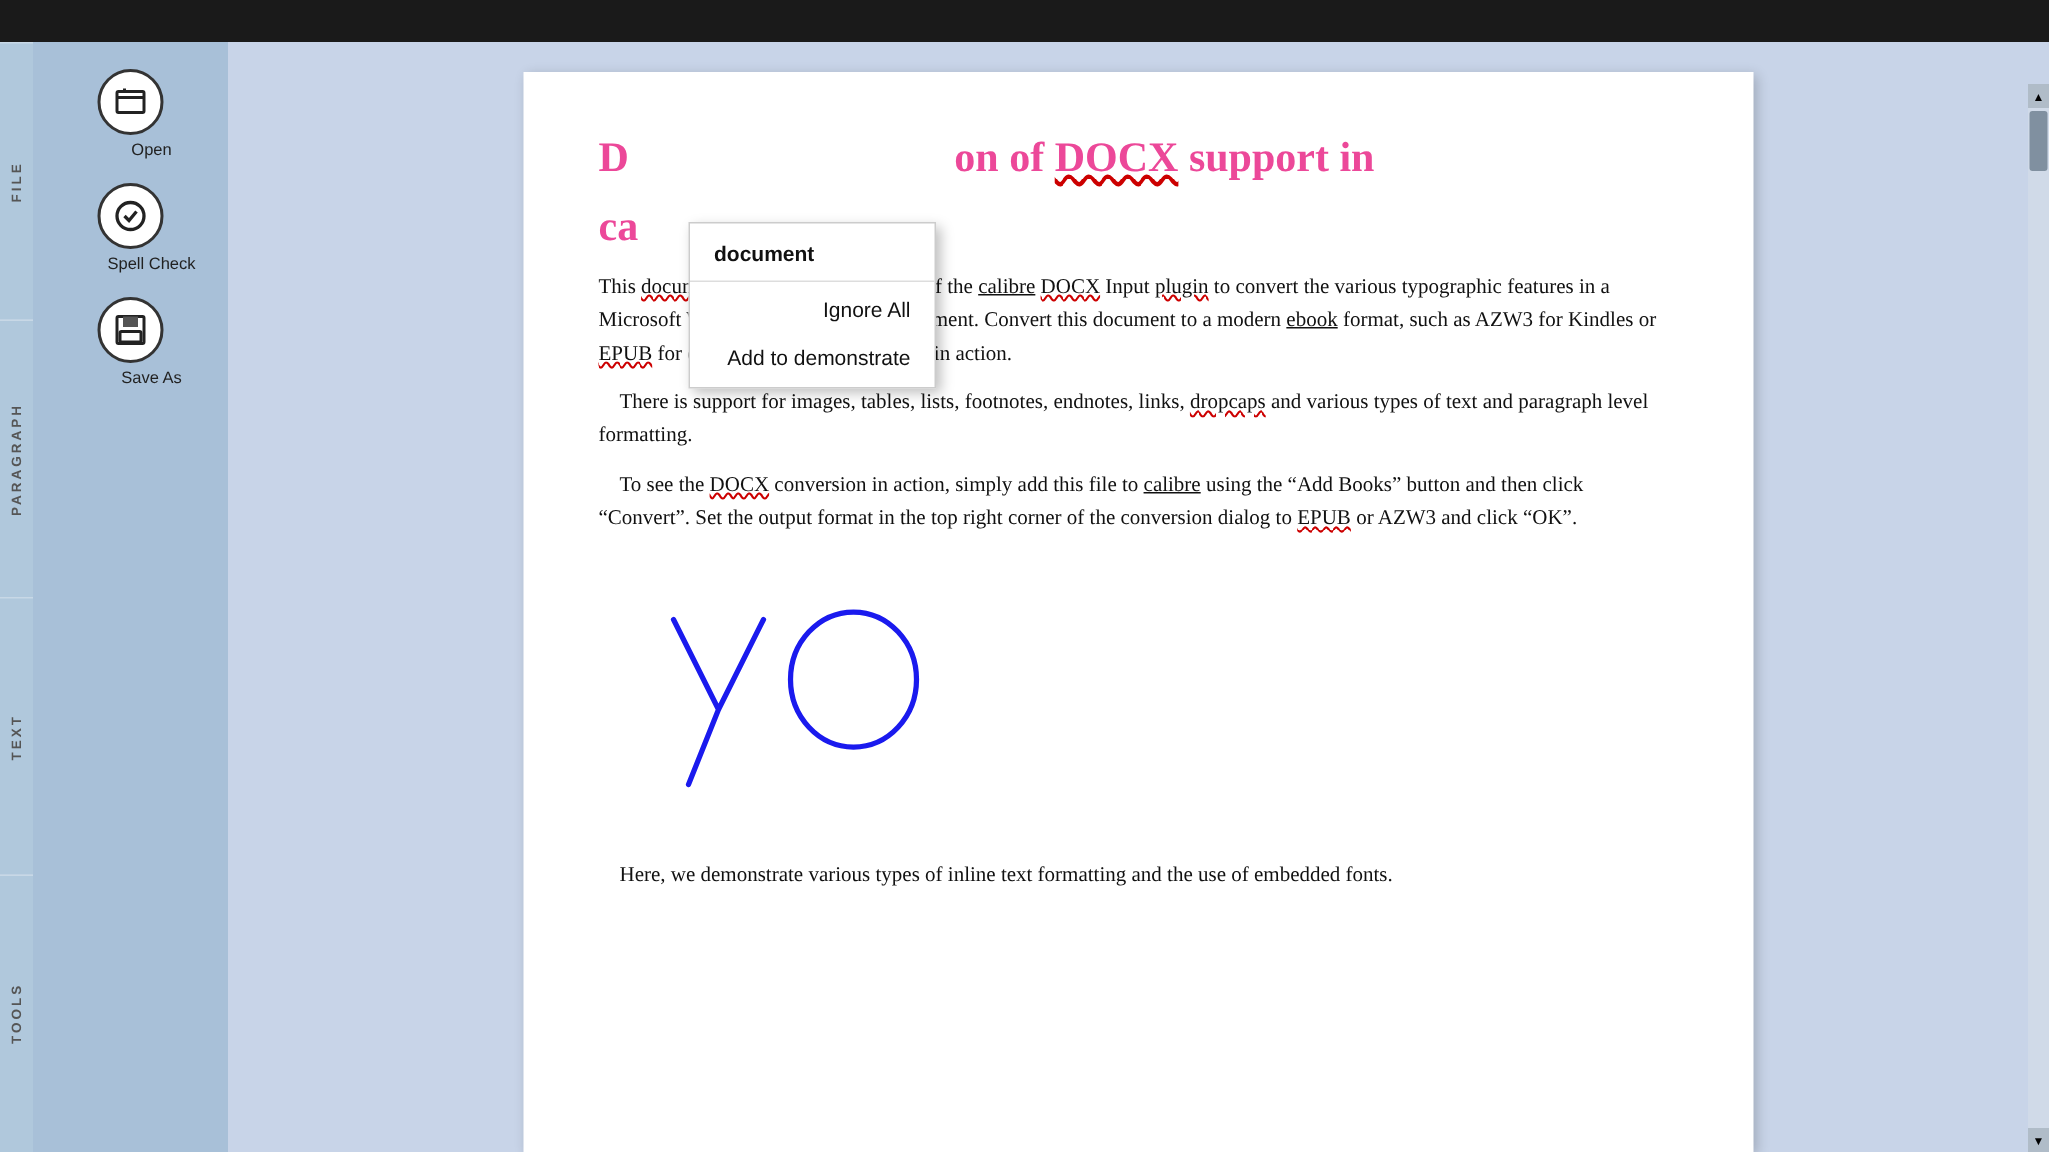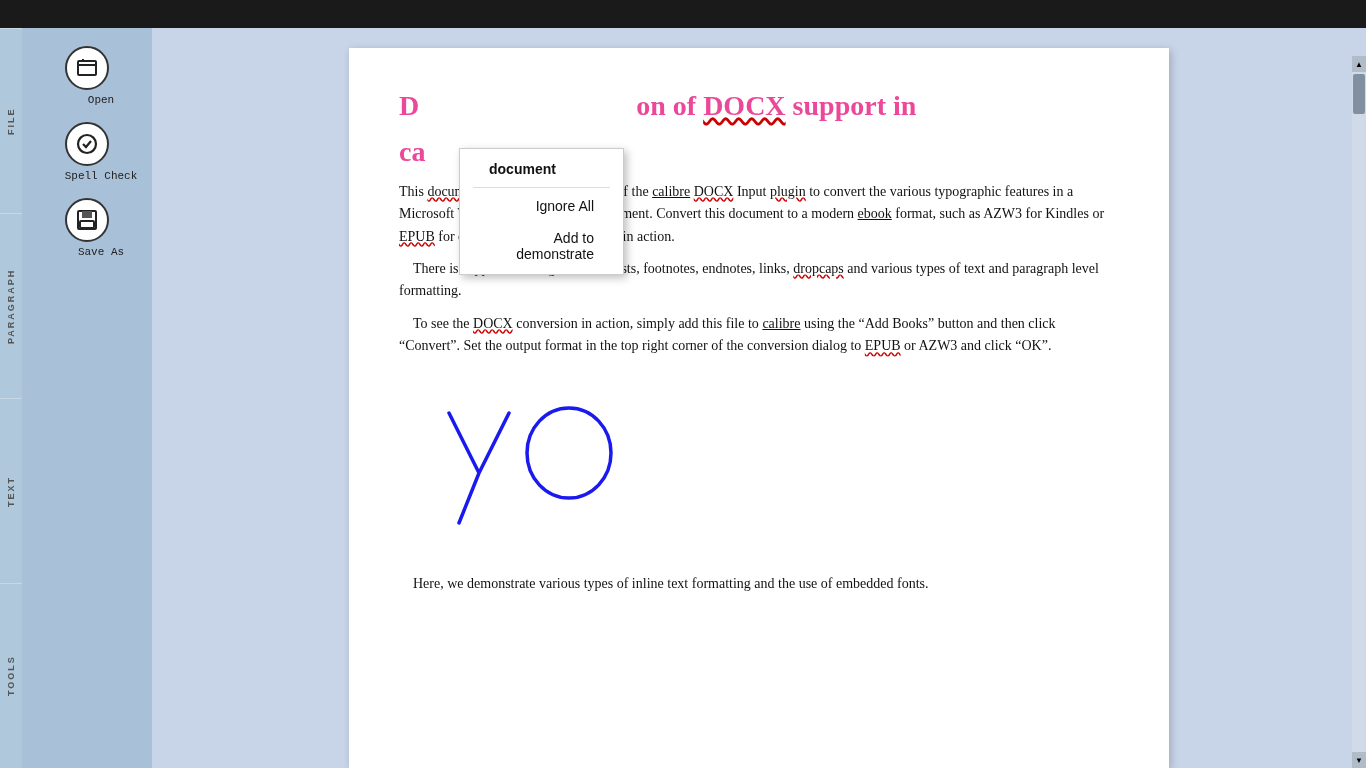--- a/index.html
+++ b/index.html
@@ -61,21 +61,21 @@
       margin-bottom: 4px;
     }
 
     .sidebar-icon svg {
       width: 24px;
       height: 24px;
     }
 
     .sidebar-item-label {
       font-size: 11px;
-      font-family: Liberation Mono, monospace;
+      font-family: Liberation Sans, sans-serif;
       color: #222;
       font-weight: 500;
       padding-left: 28px;
     }
 
     
     .left-labels {
       position: absolute;
       left: 0;
       top: 28px;
@@ -166,21 +166,21 @@
     
     .context-menu {
       position: absolute;
       top: 100px;
       left: 110px;
       background: white;
       border: 1px solid #ccc;
       box-shadow: 3px 3px 8px rgba(0,0,0,0.25);
       z-index: 100;
       width: 165px;
-      padding: 4px 13px;
+      padding: 4px 0;
     }
 
     .context-menu-item {
       padding: 8px 16px;
       font-size: 14px;
       font-family: Arial, sans-serif;
       color: #111;
       cursor: pointer;
       text-align: right;
     }

